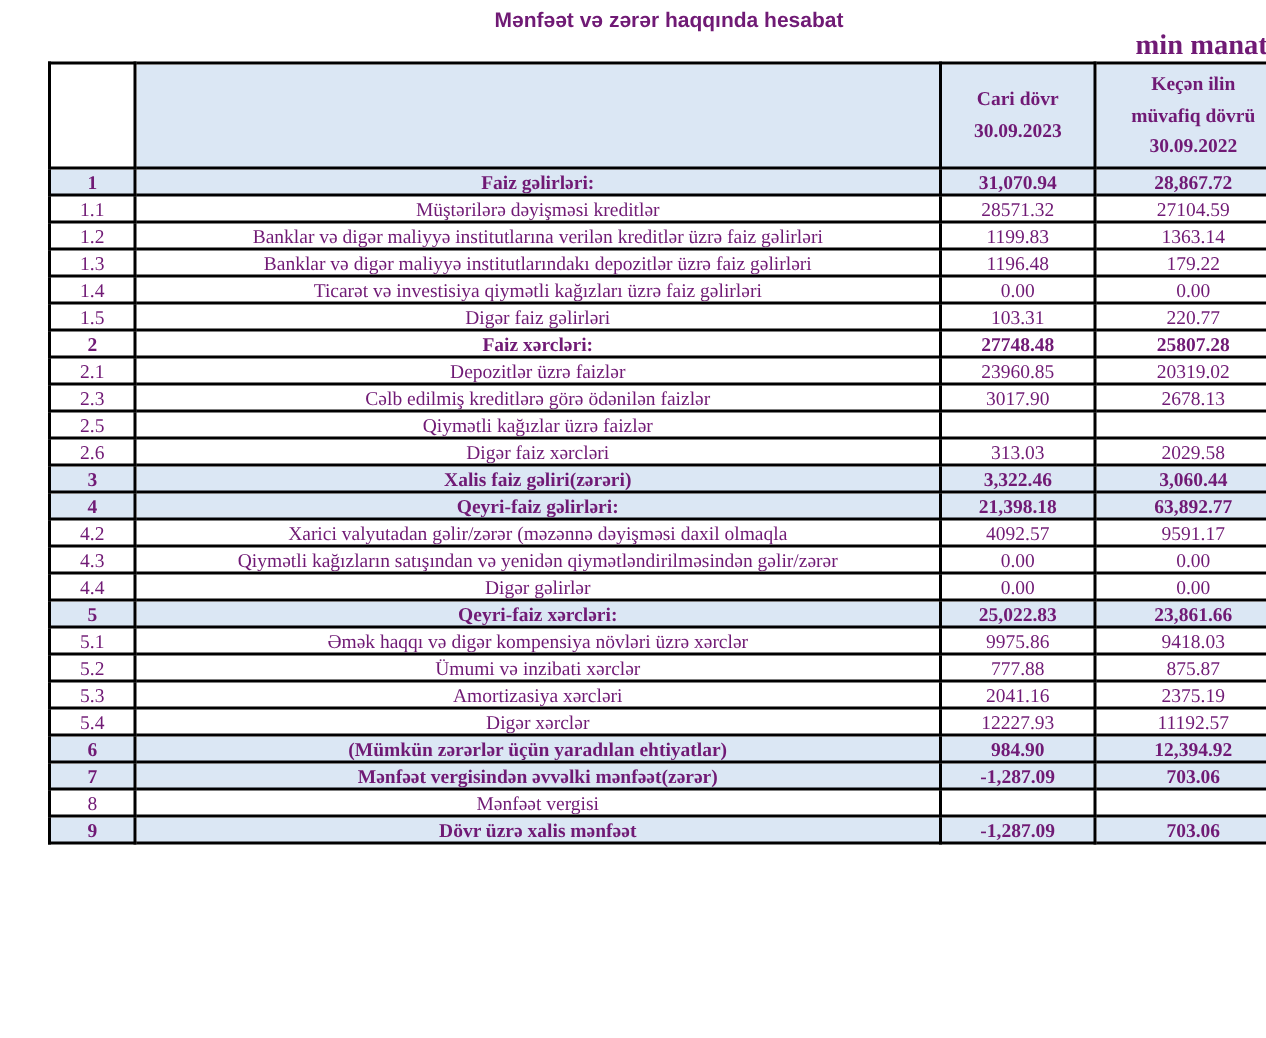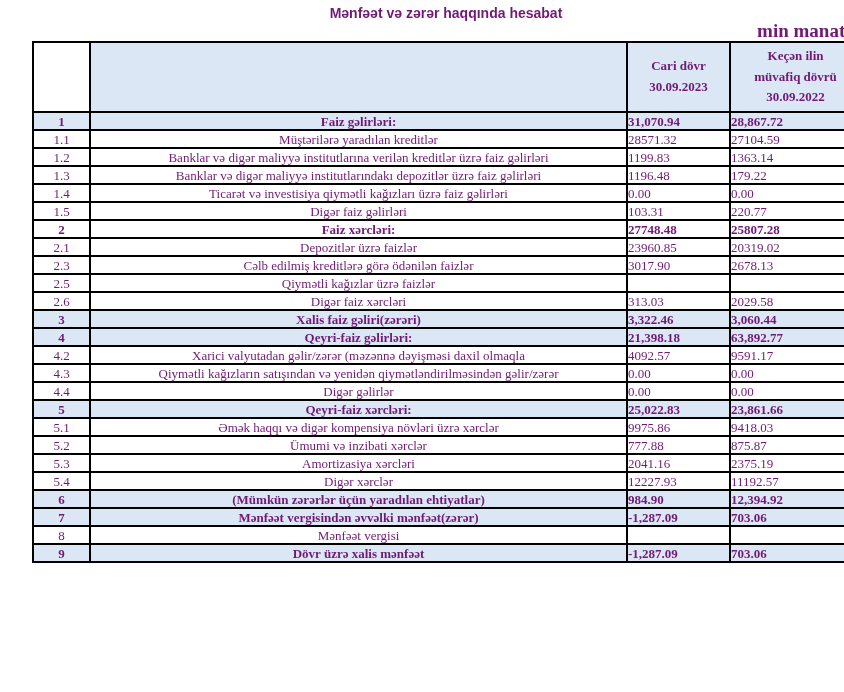--- a/index.html
+++ b/index.html
@@ -49,21 +49,21 @@
     background: var(--hl);
     font-weight: 700;
     text-align: center;
     vertical-align: middle;
     line-height: 1.6;
   }
   table.report thead th.num-h { background: #ffffff; }
   table.report tbody td { height: 18px; vertical-align: middle; line-height: 1; }
   td.num  { text-align: center; }
   td.desc { text-align: center; padding-left: 3px; }
-  td.val  { text-align: left; padding-right: 3px; }
+  td.val  { text-align: center; padding-right: 3px; }
   tr.hl td { background: var(--hl); }
   tr.b td  { font-weight: 700; }
   .c-num   { width: 57px; }
   .c-desc  { width: 537px; }
   .c-cur   { width: 103px; }
   .c-prior { width: 131px; }
 </style>
 </head>
 <body>
 
@@ -95,21 +95,21 @@
     </thead>
     <tbody>
         <tr class="hl b">
           <td class="num">1</td>
           <td class="desc">Faiz gəlirləri:</td>
           <td class="val">31,070.94</td>
           <td class="val">28,867.72</td>
         </tr>
         <tr>
           <td class="num">1.1</td>
-          <td class="desc">Müştərilərə yaradılan kreditlər</td>
+          <td class="desc">Müştərilərə dəyişməsi kreditlər</td>
           <td class="val">28571.32</td>
           <td class="val">27104.59</td>
         </tr>
         <tr>
           <td class="num">1.2</td>
           <td class="desc">Banklar və digər maliyyə institutlarına verilən kreditlər üzrə faiz gəlirləri</td>
           <td class="val">1199.83</td>
           <td class="val">1363.14</td>
         </tr>
         <tr>

